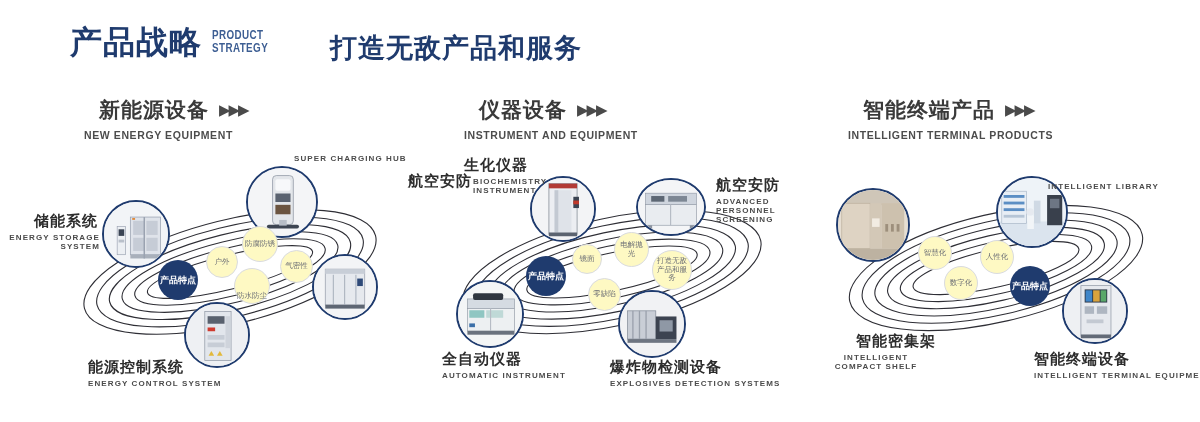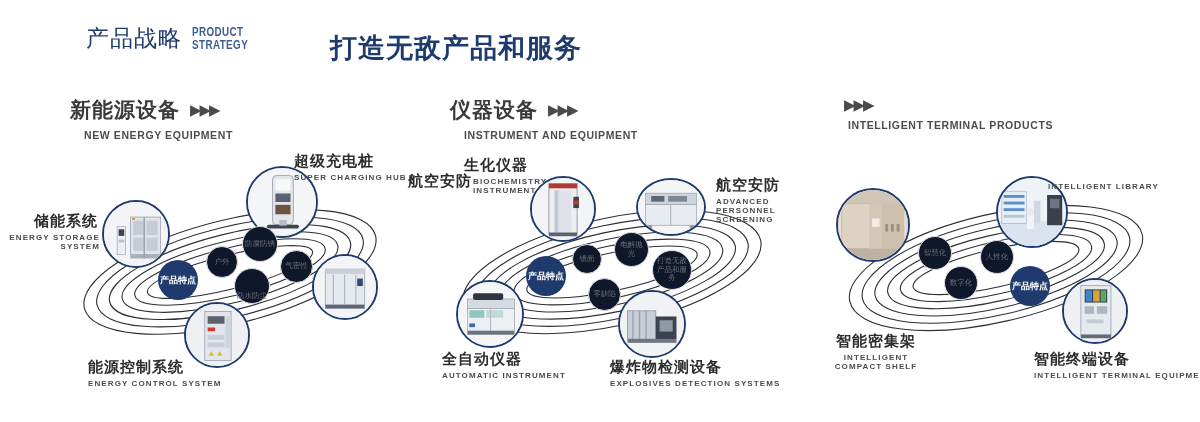--- a/index.html
+++ b/index.html
@@ -8,58 +8,57 @@
     background:#ffffff;
     font-family:"Liberation Sans","DejaVu Sans",sans-serif;
     overflow:hidden;position:relative;
     color:#2b2b2b;
   }
   .stage{position:absolute;left:0;top:0;width:1200px;height:422px;}
 
   
   .header{position:absolute;left:70px;top:26px;display:flex;align-items:center;}
   .h-cn{
-    font-size:23px;font-weight:normal;color:#1f3b6e;letter-spacing:1px;
+    font-size:32px;font-weight:bold;color:#1f3b6e;letter-spacing:1px;
     line-height:1;
-    margin-left:16px;
   }
   .h-en{
     margin-left:10px;font-size:12px;font-weight:bold;color:#3d5e93;
     line-height:1.05;letter-spacing:0.5px;
     transform:scaleX(0.82);transform-origin:left center;
   }
   .h-slogan{
     position:absolute;left:330px;top:30px;
     font-size:27px;font-weight:bold;color:#1f3b6e;letter-spacing:1px;
   }
 
   
   .sect{position:absolute;}
-  .sect .cn{font-size:21px;font-weight:bold;color:#3a3a3a;letter-spacing:1px;display:flex;align-items:center;}
+  .sect .cn{font-size:21px;font-weight:bold;color:#3a3a3a;letter-spacing:1px;display:flex;align-items:center;margin-left:29px;}
   .sect .arrows{margin-left:10px;font-size:15px;color:#4a4a4a;letter-spacing:-2px;font-weight:bold;}
   .sect .en{margin-top:5px;font-size:10.5px;font-weight:bold;color:#4c4c4c;letter-spacing:0.6px;padding-left:14px;}
 
   
   .cluster{position:absolute;top:150px;height:250px;}
   .cluster svg{position:absolute;left:0;top:0;overflow:visible;}
 
   
   .pc{
     position:absolute;border-radius:50%;
     border:2px solid #1f3b6e;
     overflow:hidden;
     background:#e9ecf1;
     box-sizing:border-box;
   }
   .pc .inner{position:absolute;left:0;top:0;right:0;bottom:0;}
 
   
   .fb{
     position:absolute;border-radius:50%;
-    background:#0f172a;border:1px solid #d9dbe0;
+    background:#fef9c3;border:1px solid #d9dbe0;
     display:flex;align-items:center;justify-content:center;
     text-align:center;color:#6c6f76;
     font-size:7.5px;line-height:1.15;box-sizing:border-box;
     padding:2px;
   }
   .fb.core{
     background:#1f3b6e;border:none;color:#ffffff;
     font-weight:bold;font-size:9px;line-height:1.2;
   }
 
@@ -97,20 +96,21 @@
   <div class="sect" style="left:450px;top:96px;">
     <div class="cn">
       <span>仪器设备</span>
       <span class="arrows">▶▶▶</span>
     </div>
     <div class="en">INSTRUMENT AND EQUIPMENT</div>
   </div>
 
   <div class="sect" style="left:834px;top:96px;">
     <div class="cn">
+      <span>智能终端产品</span>
       <span class="arrows">▶▶▶</span>
     </div>
     <div class="en">INTELLIGENT TERMINAL PRODUCTS</div>
   </div>
 
   <div class="cluster" style="left:40px;width:380px;">
     <svg width="380" height="250" viewBox="0 0 380 250">
       <g fill="none" stroke="#2e2e35" stroke-width="1.1">
         <ellipse cx="190" cy="122" rx="150" ry="52" transform="rotate(-14 190 122)"></ellipse>
         <ellipse cx="190" cy="122" rx="137" ry="45" transform="rotate(-14 190 122)"></ellipse>
@@ -192,21 +192,20 @@
     <div class="fb" style="left:240px;top:100px;width:33px;height:33px;">
       <span>气密性</span>
     </div>
 
     <div class="lbl ta-r" style="left:-60px;top:62px;width:118px;">
       <div class="cn">储能系统</div>
       <div class="en wrap" style="margin-left:auto;">ENERGY STORAGE SYSTEM</div>
     </div>
 
     <div class="lbl ta-l" style="left:254px;top:2px;">
-      <div class="cn">超级充电桩</div>
       <div class="en">SUPER CHARGING HUB</div>
     </div>
 
 
     <div class="lbl ta-l" style="left:48px;top:208px;">
       <div class="cn">能源控制系统</div>
       <div class="en">ENERGY CONTROL SYSTEM</div>
     </div>
   </div>
 
@@ -386,21 +385,21 @@
     </div>
     <div class="fb" style="left:170px;top:90px;width:34px;height:34px;">
       <span>人性化</span>
     </div>
 
     <div class="lbl ta-l" style="left:238px;top:30px;">
       <div class="en">INTELLIGENT LIBRARY</div>
     </div>
 
     <div class="lbl ta-c" style="left:6px;top:182px;width:120px;">
-      <div class="cn" style="text-align:center;">智能密集架</div>
+      <div class="cn" style="text-align:right;">智能密集架</div>
       <div class="en wrap" style="margin-left:auto;margin-right:auto;text-align:center;max-width:110px;">INTELLIGENT COMPACT SHELF</div>
     </div>
 
     <div class="lbl ta-l" style="left:224px;top:200px;">
       <div class="cn">智能终端设备</div>
       <div class="en">INTELLIGENT TERMINAL EQUIPMENT</div>
     </div>
   </div>
 
 </div>

